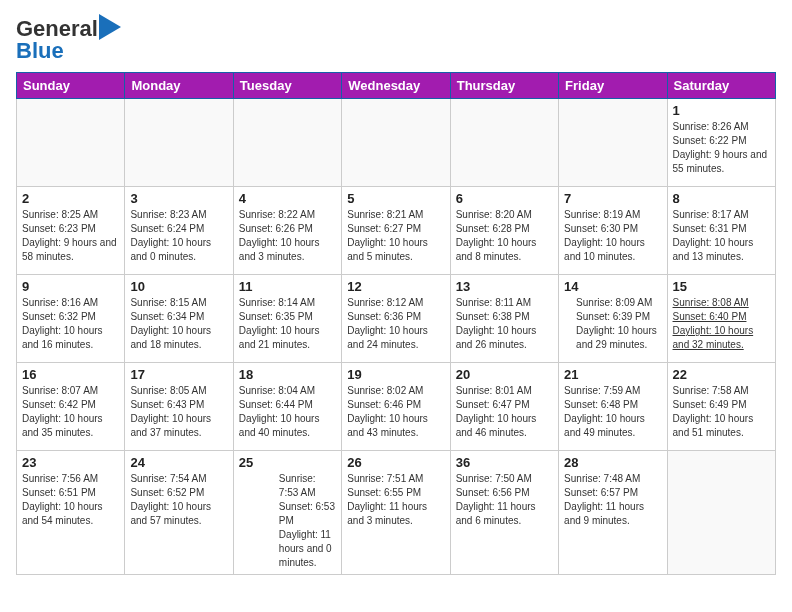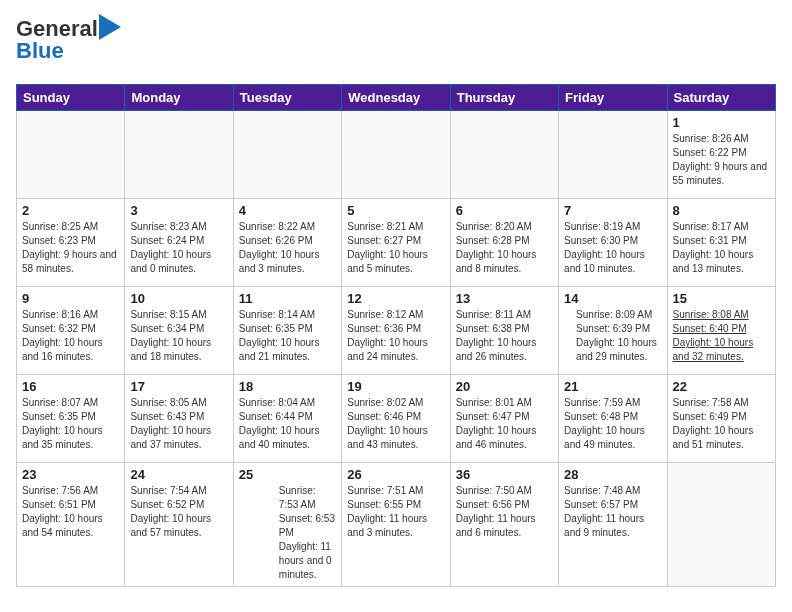--- a/index.html
+++ b/index.html
@@ -7,21 +7,21 @@
       font-family: Arial, sans-serif;
       background: #fff;
       width: 792px;
       min-height: 612px;
       padding: 16px;
     }
     .header {
       display: flex;
       justify-content: space-between;
       align-items: flex-start;
-      margin-bottom: 20px;
+      margin-bottom: 8px;
     }
     .logo {
       display: flex;
       align-items: center;
       gap: 0;
     }
     .title-block {
       text-align: right;
     }
     .month-title {
@@ -32,21 +32,21 @@
     .location {
       font-size: 14px;
       color: #555;
     }
     .calendar {
       width: 100%;
       border-collapse: collapse;
       border: 1px solid #ccc;
     }
     .calendar th {
-      background: #4c1d95;
+      background: #a21caf;
       color: #fff;
       text-align: left;
       padding: 5px 6px;
       font-size: 13px;
       border: 1px solid #1560a8;
     }
     .calendar td {
       vertical-align: top;
       border: 1px solid #ccc;
       padding: 4px 5px;
@@ -206,21 +206,21 @@
           <span class="day-num">15</span>
           <div class="day-info" style="white-space: pre-line; text-decoration: underline;">Sunrise: 8:08 AM
 Sunset: 6:40 PM
 Daylight: 10 hours and 32 minutes.</div>
         </td>
       </tr>
       <tr class="week-row">
         <td>
           <span class="day-num">16</span>
           <div class="day-info" style="white-space: pre-line;">Sunrise: 8:07 AM
-Sunset: 6:35 PM
+Sunset: 6:42 PM
 Daylight: 10 hours and 35 minutes.</div>
         </td>
         <td>
           <span class="day-num">17</span>
           <div class="day-info" style="white-space: pre-line;">Sunrise: 8:05 AM
 Sunset: 6:43 PM
 Daylight: 10 hours and 37 minutes.</div>
         </td>
         <td>
           <span class="day-num">18</span>

